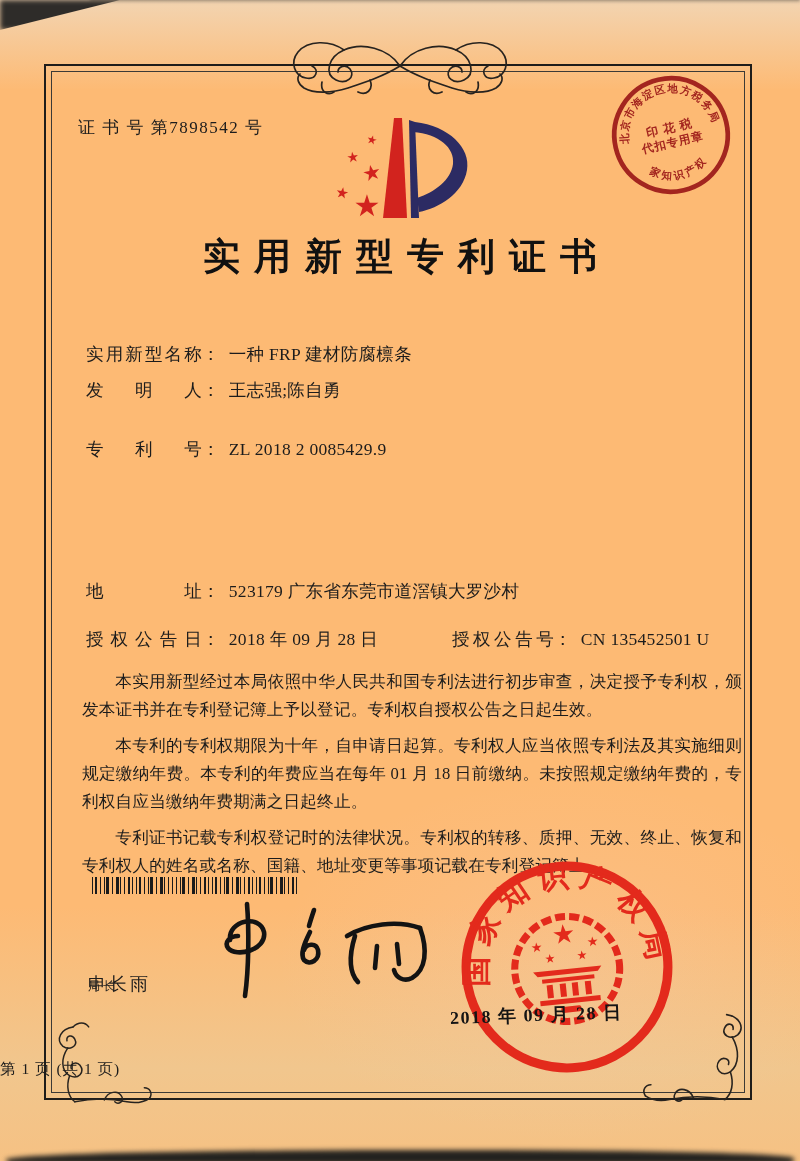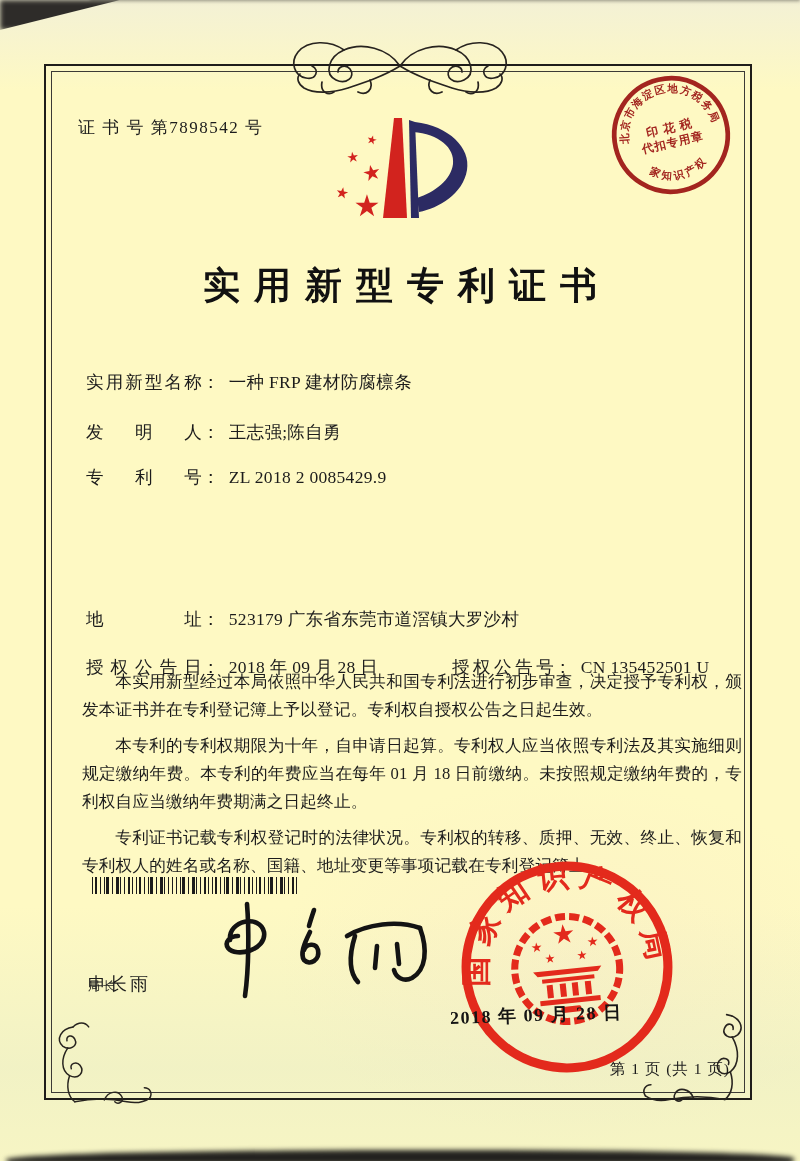--- a/index.html
+++ b/index.html
@@ -1,18 +1,18 @@
 <!DOCTYPE html>
 <html><head>
 <meta charset="utf-8">
 <style>
   html,body{margin:0;padding:0;background:#e9e9e7;}
   .page{
     position:relative;width:800px;height:1161px;margin:0 auto;
-    background:#fef9c3;overflow:hidden;
+    background:#fdba74;overflow:hidden;
     font-family:"Liberation Serif","DejaVu Serif",serif;color:#1c1c1c;
   }
   .page::before{ 
     content:"";position:absolute;inset:0;pointer-events:none;z-index:0;
     background:
       linear-gradient(180deg,rgba(234,234,228,.55) 0,rgba(255,255,255,0) 90px),
       linear-gradient(180deg,rgba(255,255,255,0) 78%,rgba(213,226,200,.30) 92%,rgba(213,226,200,.18) 100%),
       radial-gradient(420px 260px at 570px 960px,rgba(240,210,205,.18),rgba(255,255,255,0) 70%);
   }
   
@@ -27,23 +27,23 @@
     border:2.6px solid #1f1d1a;box-sizing:border-box;z-index:1;}
   .frame-b{position:absolute;left:51px;top:71px;width:694px;height:1022px;
     border:1px solid #3c3a36;box-sizing:border-box;z-index:1;}
   .orn{position:absolute;z-index:2;}
   .orn svg{display:block;}
   .orn path{fill:none;stroke:#27231f;stroke-width:1.7;stroke-linecap:round;}
   
   .cert-no{position:absolute;left:78px;top:116px;font-size:17px;letter-spacing:1.5px;z-index:3;}
   .logo{position:absolute;left:328px;top:106px;width:152px;height:130px;z-index:3;}
   .title{position:absolute;left:0;top:232px;width:100%;text-align:center;z-index:3;
-    font-size:37px;font-weight:700;letter-spacing:14px;text-indent:14px;color:#111;margin-top:29px;}
-  
-  .row{position:absolute;left:86px;font-size:17.5px;white-space:nowrap;z-index:3;letter-spacing:.3px;margin-top:28px;}
+    font-size:37px;font-weight:700;letter-spacing:14px;text-indent:14px;color:#111;}
+  
+  .row{position:absolute;left:86px;font-size:17.5px;white-space:nowrap;z-index:3;letter-spacing:.3px;}
   .flabel{display:inline-block;width:116px;text-align:justify;text-align-last:justify;}
   .flabel.w5{width:102px;}
   .fvalue{margin-left:9px;}
   
   .body-text{position:absolute;left:74px;top:660px;width:676px;z-index:3;
     font-size:16.6px;line-height:28px;text-align:justify;}
   .body-text p{margin:8px;text-indent:2em;letter-spacing:.2px;}
   
   .barcode{position:absolute;left:92px;top:877px;width:206px;height:17px;z-index:3;
     background-image:
@@ -52,21 +52,21 @@
   .signer-title{position:absolute;left:88px;top:978px;font-size:12px;letter-spacing:3px;z-index:3;}
   .signer-name{position:absolute;left:88px;top:972px;font-size:18px;letter-spacing:3px;z-index:3;}
   .signature{position:absolute;left:192px;top:898px;width:250px;height:105px;z-index:3;}
   .signature path{fill:none;stroke:#131313;stroke-width:4.6;stroke-linecap:round;stroke-linejoin:round;}
   
   .seal{position:absolute;left:456px;top:856px;width:222px;height:222px;z-index:4;transform:rotate(-6deg);}
   .seal-date{position:absolute;left:450px;top:1003px;z-index:5;font-size:18px;font-weight:700;
     letter-spacing:1.5px;color:#141414;transform:rotate(-2deg);white-space:nowrap;}
   .tax-stamp{position:absolute;left:608px;top:72px;width:126px;height:126px;z-index:4;transform:rotate(-13deg);}
   
-  .footer{position:absolute;left:0;top:1059px;width:730px;text-align:right;z-index:3;
+  .footer{position:absolute;left:0;top:1059px;width:730px;text-align:left;z-index:3;
     font-size:15.5px;letter-spacing:1px;}
 </style>
 </head>
 <body>
 
 <div class="page">
 
   <div class="frame-a"></div>
   <div class="frame-b"></div>
 
@@ -124,21 +124,21 @@
         <text x="44" y="38" font-size="12" transform="rotate(14 44 34)">★</text>
       </g>
     </svg>
   </div>
 
   <div class="title">实用新型专利证书</div>
 
   <div class="row" style="top:342px">
     <span class="flabel">实用新型名称</span><span>：</span><span class="fvalue">一种 FRP 建材防腐檩条</span>
   </div>
-  <div class="row" style="top:392px">
+  <div class="row" style="top:378px">
     <span class="flabel">发明人</span><span>：</span><span class="fvalue">王志强;陈自勇</span>
   </div>
   <div class="row" style="top:437px">
     <span class="flabel">专利号</span><span>：</span><span class="fvalue">ZL 2018 2 0085429.9</span>
   </div>
   <div class="row" style="top:579px">
     <span class="flabel">地址</span><span>：</span><span class="fvalue">523179 广东省东莞市道滘镇大罗沙村</span>
   </div>
   <div class="row" style="top:627px">
     <span class="flabel">授权公告日</span><span>：</span><span class="fvalue">2018 年 09 月 28 日</span>

